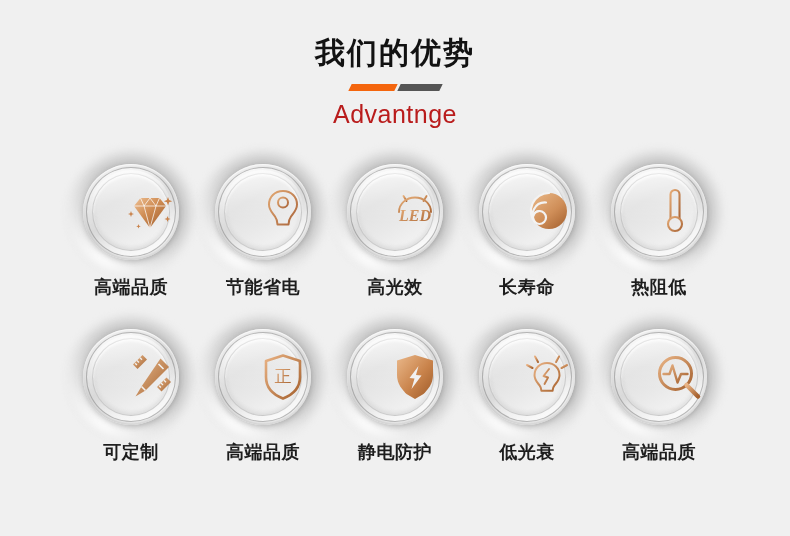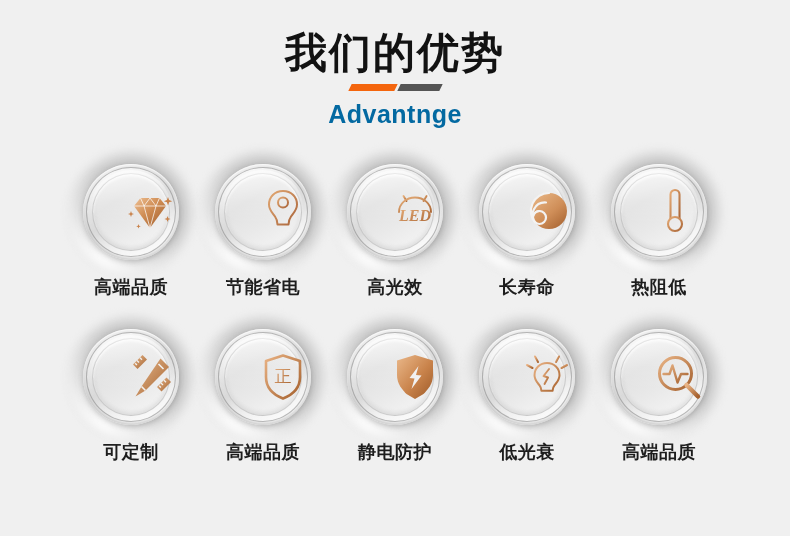--- a/index.html
+++ b/index.html
@@ -17,21 +17,21 @@
   }
 
   
   .header {
     width: 790px;
     padding-top: 28px;
     text-align: center;
   }
 
   .header-title {
-    font-size: 42px;
+    font-size: 30px;
     font-weight: bold;
     color: #121212;
     letter-spacing: 2px;
     line-height: 50px;
     height: 50px;
   }
 
   .divider {
     width: 790px;
     height: 14px;
@@ -51,22 +51,22 @@
   }
   .divider .bar-right {
     left: 399px;
     width: 42px;
     background: #555555;
     transform: skewX(-26deg);
   }
 
   .header-sub {
     font-size: 25px;
-    font-weight: bold;
-    color: #0369a1;
+    font-weight: normal;
+    color: #b91c1c;
     letter-spacing: 0.5px;
     line-height: 32px;
     margin-top: 4px;
   }
 
   
   .grid {
     position: absolute;
     left: 0;
     top: 148px;

